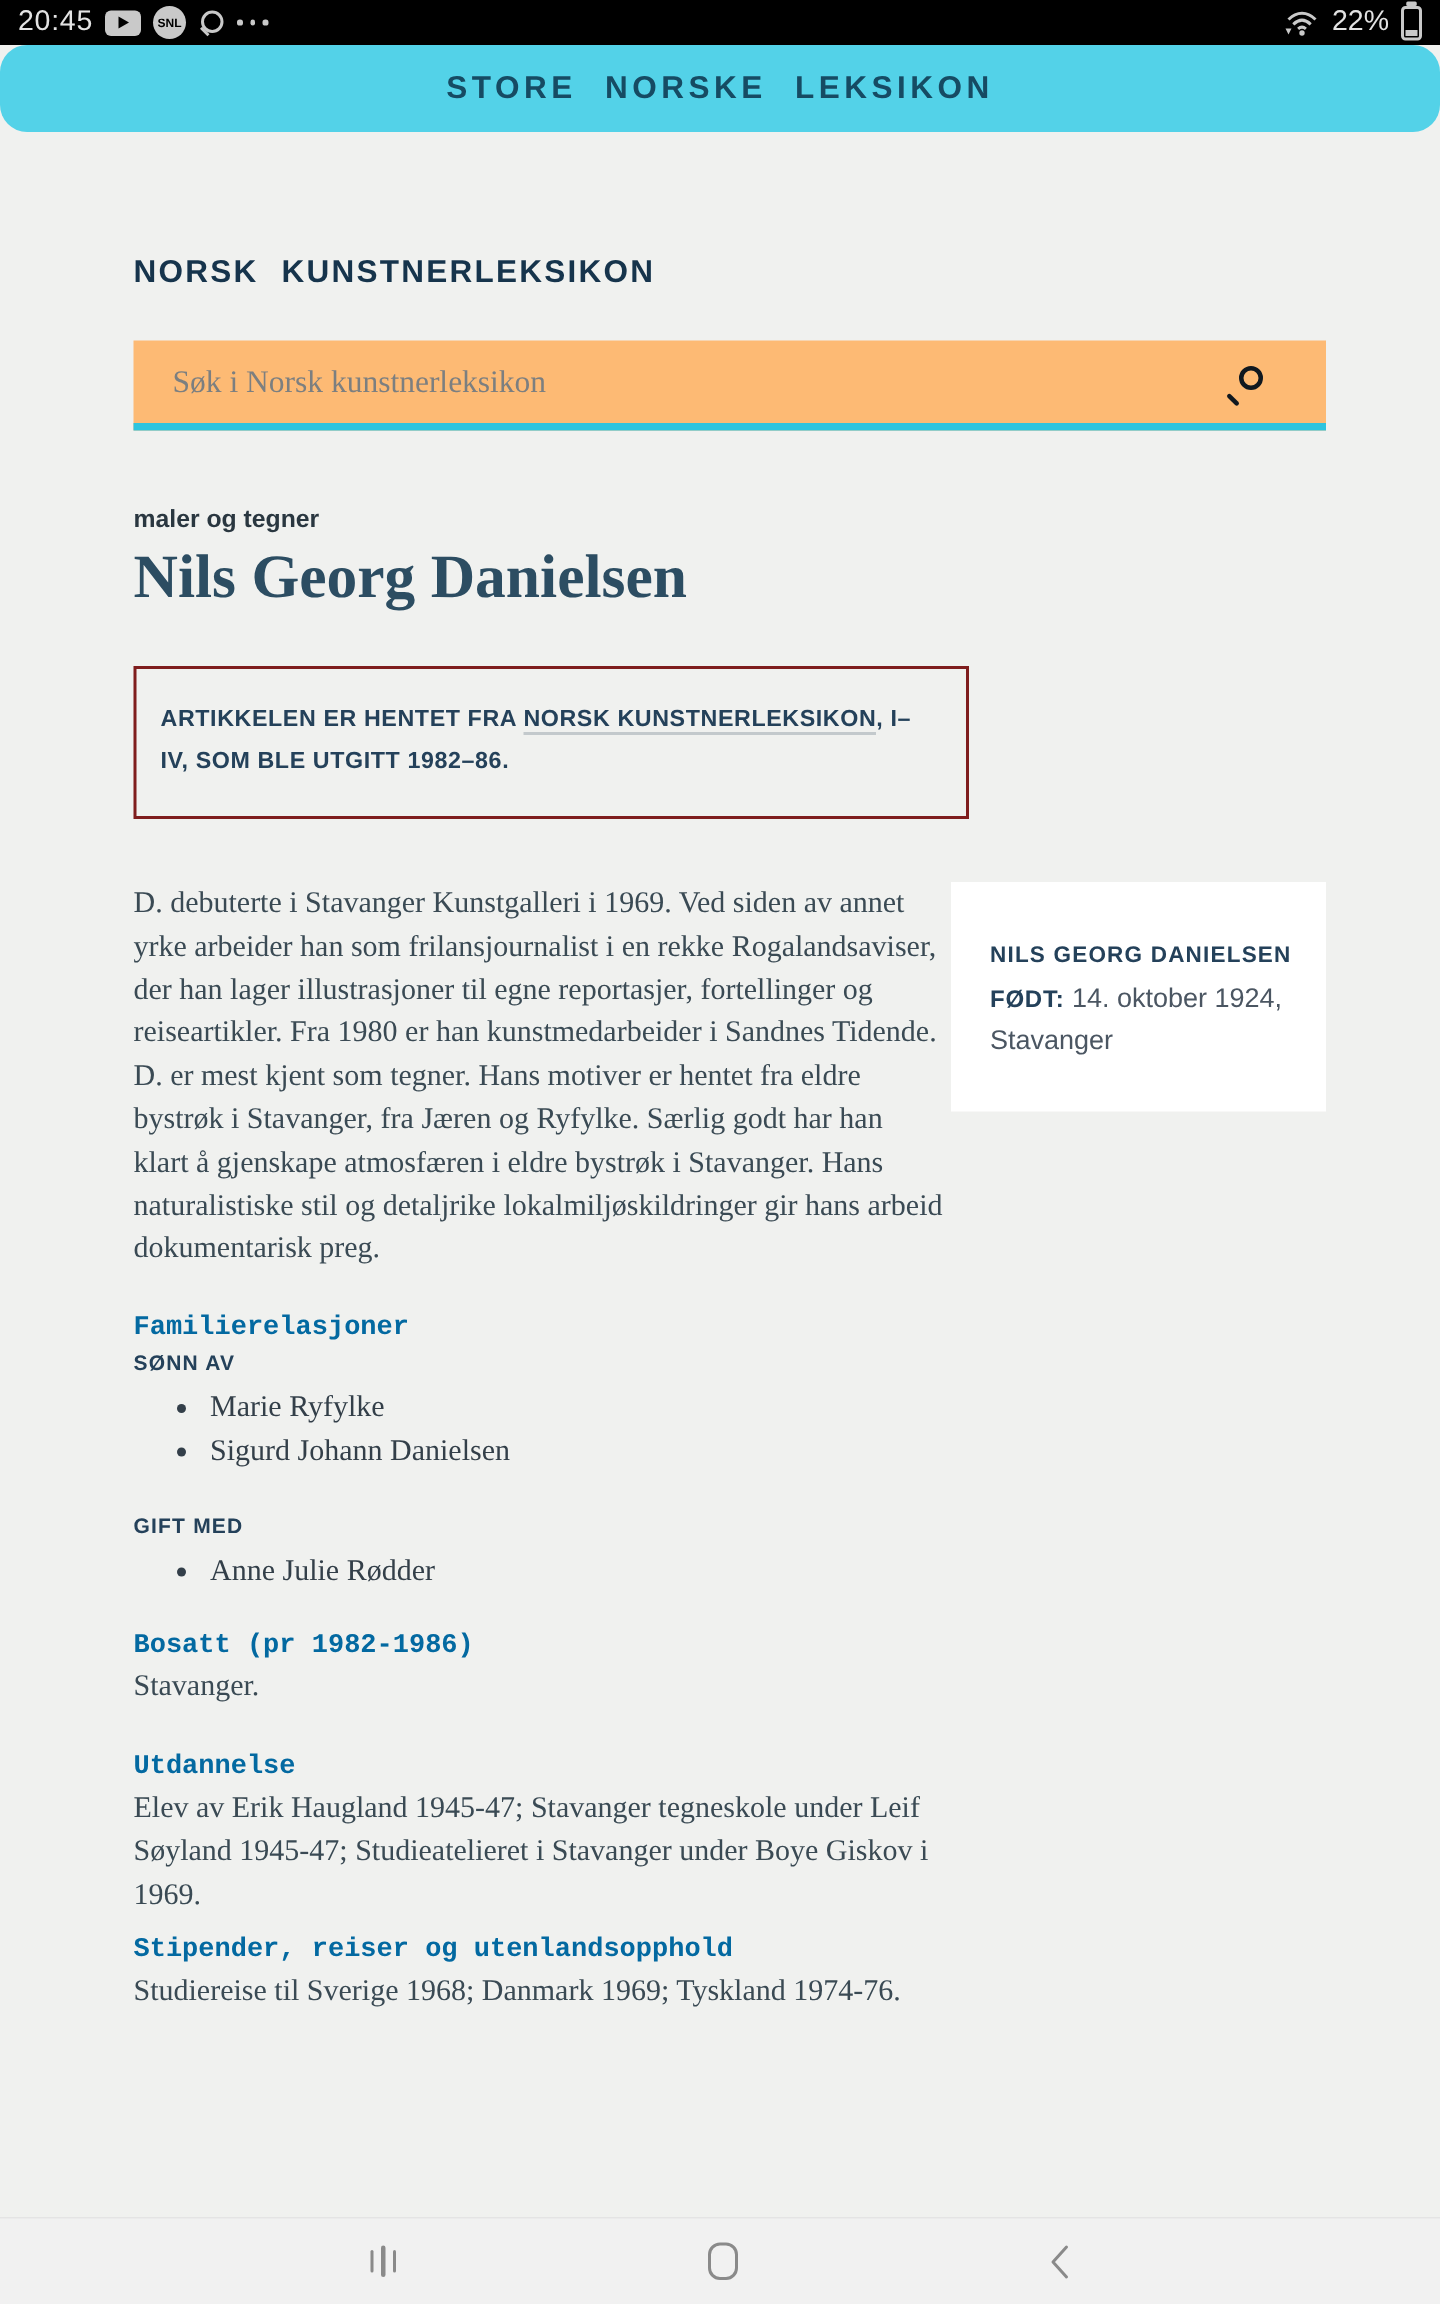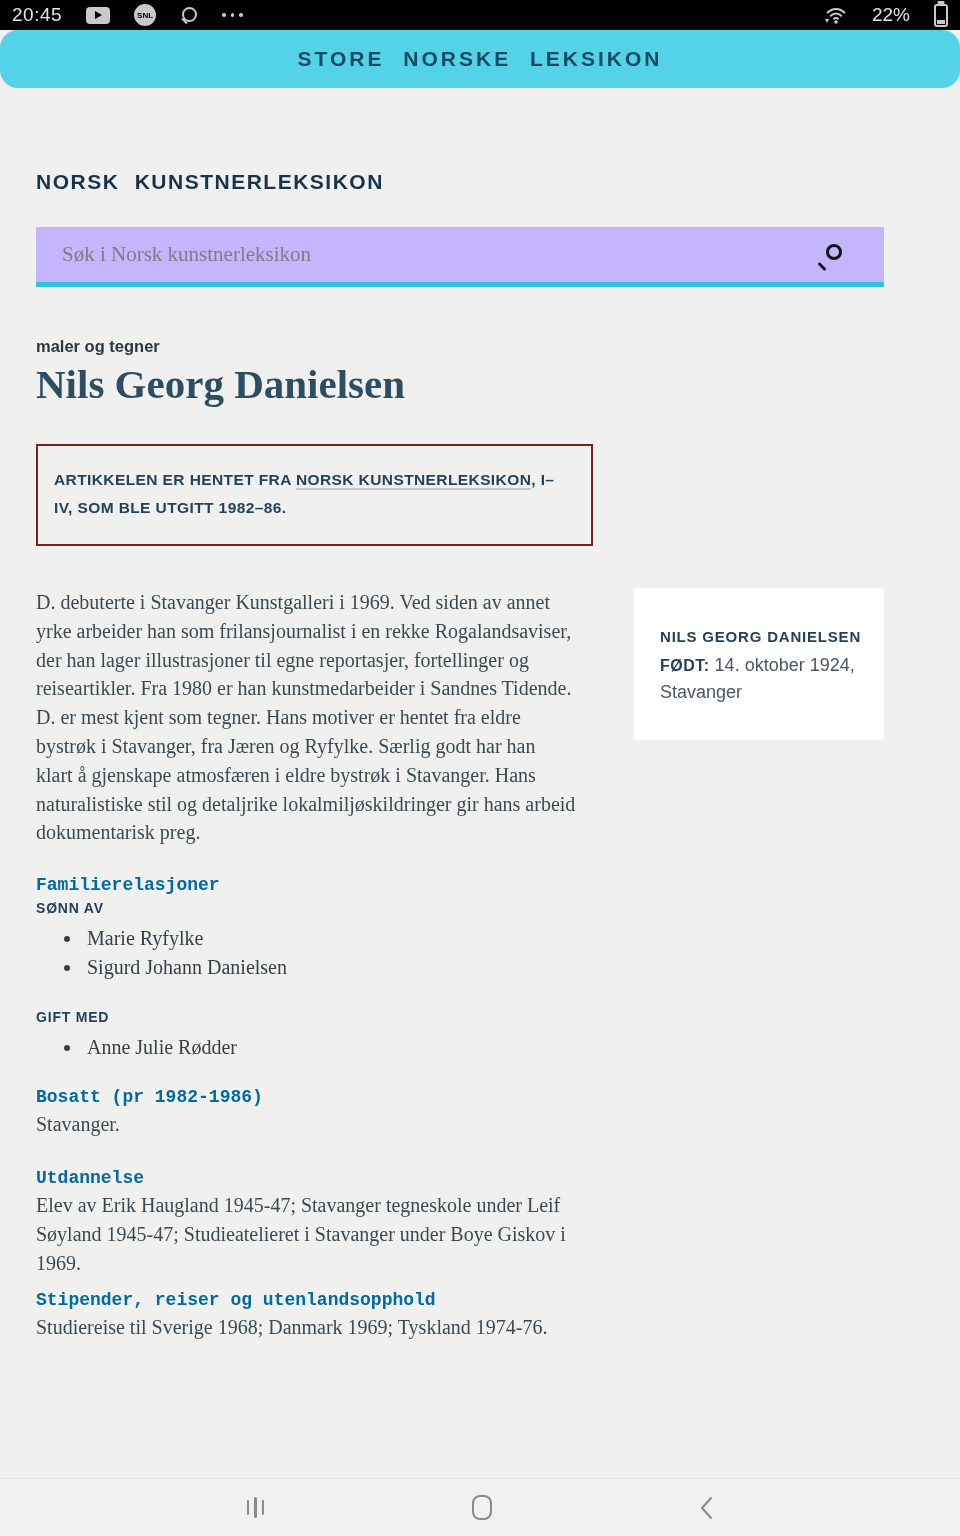--- a/index.html
+++ b/index.html
@@ -9,21 +9,21 @@
     background:#f0f1ef;
     font-family:"Liberation Sans", sans-serif;
   }
 
   
   .status-bar {
     height:30px; background:#000; color:#d6d6d6;
     display:flex; align-items:center; justify-content:space-between;
     padding:0 12px;
   }
-  .sb-cluster { display:flex; align-items:center; gap:24px; }
+  .sb-cluster { display:flex; align-items:center; gap:8px; }
   .sb-time { font-size:19px; letter-spacing:.5px; color:#e3e3e3; }
   .yt-icon { width:24px; height:17px; background:#c9c9c9; border-radius:4px; position:relative; }
   .yt-icon::after { content:""; position:absolute; left:9px; top:4.5px;
     border-left:7px solid #000; border-top:4px solid transparent; border-bottom:4px solid transparent; }
   .snl-badge { width:22px; height:22px; border-radius:50%; background:#c9c9c9;
     color:#000; font-size:8px; font-weight:bold; display:flex; align-items:center; justify-content:center; }
   .magnifier { position:relative; width:18px; height:18px; display:inline-block; }
   .magnifier::before { content:""; position:absolute; right:1px; top:1px;
     width:11px; height:11px; border:2px solid #c9c9c9; border-radius:50%; }
   .magnifier::after { content:""; position:absolute; left:1px; bottom:2px;
@@ -34,26 +34,26 @@
   .battery::before { content:""; position:absolute; top:-5px; left:50%; transform:translateX(-50%);
     width:7px; height:3px; background:#c9c9c9; border-radius:1px; }
   .battery::after { content:""; position:absolute; bottom:1px; left:1px; right:1px; height:4px; background:#c9c9c9; }
   .sb-percent { font-size:19px; color:#e3e3e3; }
 
   
   .app-header { height:58px; background:#53d2e8; display:flex; align-items:center; justify-content:center;border-radius:18px; }
   .app-title { color:#164b63; font-weight:bold; font-size:21px; letter-spacing:3px; word-spacing:10px; cursor:pointer; }
 
   
-  .page { padding:82px 76px 0 36px; }
+  .page { padding:82px 76px 0 89px; }
 
   .lexicon-heading { margin:0; font-size:21px; font-weight:bold; color:#16344c;
     letter-spacing:1.5px; word-spacing:8px; }
 
-  .search-box { margin-top:33px; position:relative; background:#c4b5fd;
+  .search-box { margin-top:33px; position:relative; background:#fdba74;
     border-bottom:5px solid #2fc4de; height:60px; }
   .search-box input { width:100%; height:100%; border:0; background:transparent; outline:none;
     font-family:"Liberation Serif", serif; font-size:21px; color:#3c3c3c;
     padding:0 90px 0 26px; }
   .search-box input::placeholder { color:#7c7f80; }
   .search-btn { position:absolute; right:40px; top:16px; width:28px; height:28px;
     background:none; border:0; padding:0; cursor:pointer; }
   .search-btn .glass { position:absolute; right:2px; top:1px; width:16px; height:16px;
     border:3px solid #10181f; border-radius:50%; }
   .search-btn .handle { position:absolute; left:1px; bottom:3px; width:10px; height:3px;

